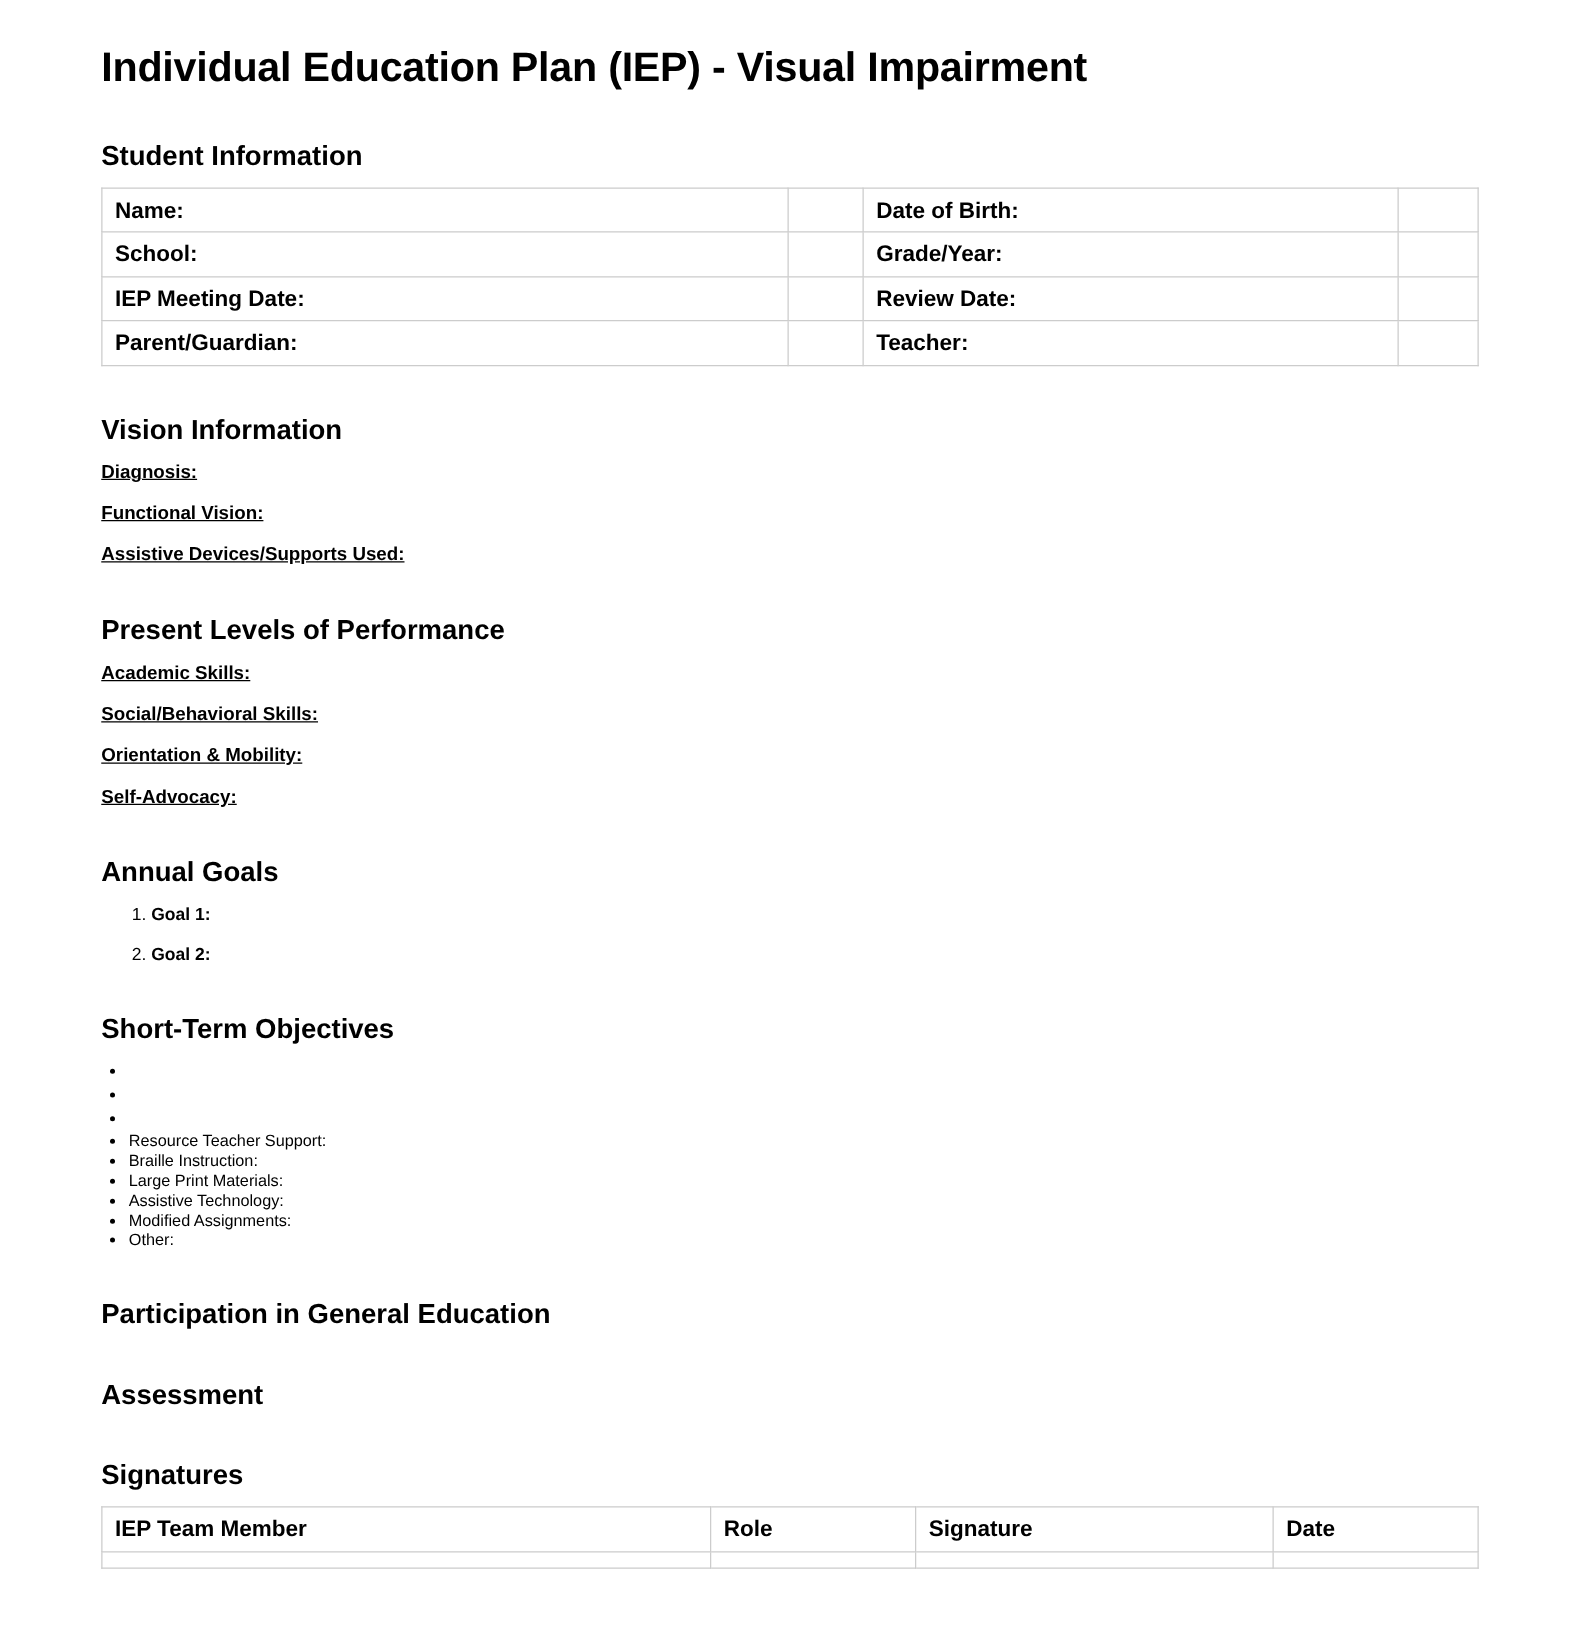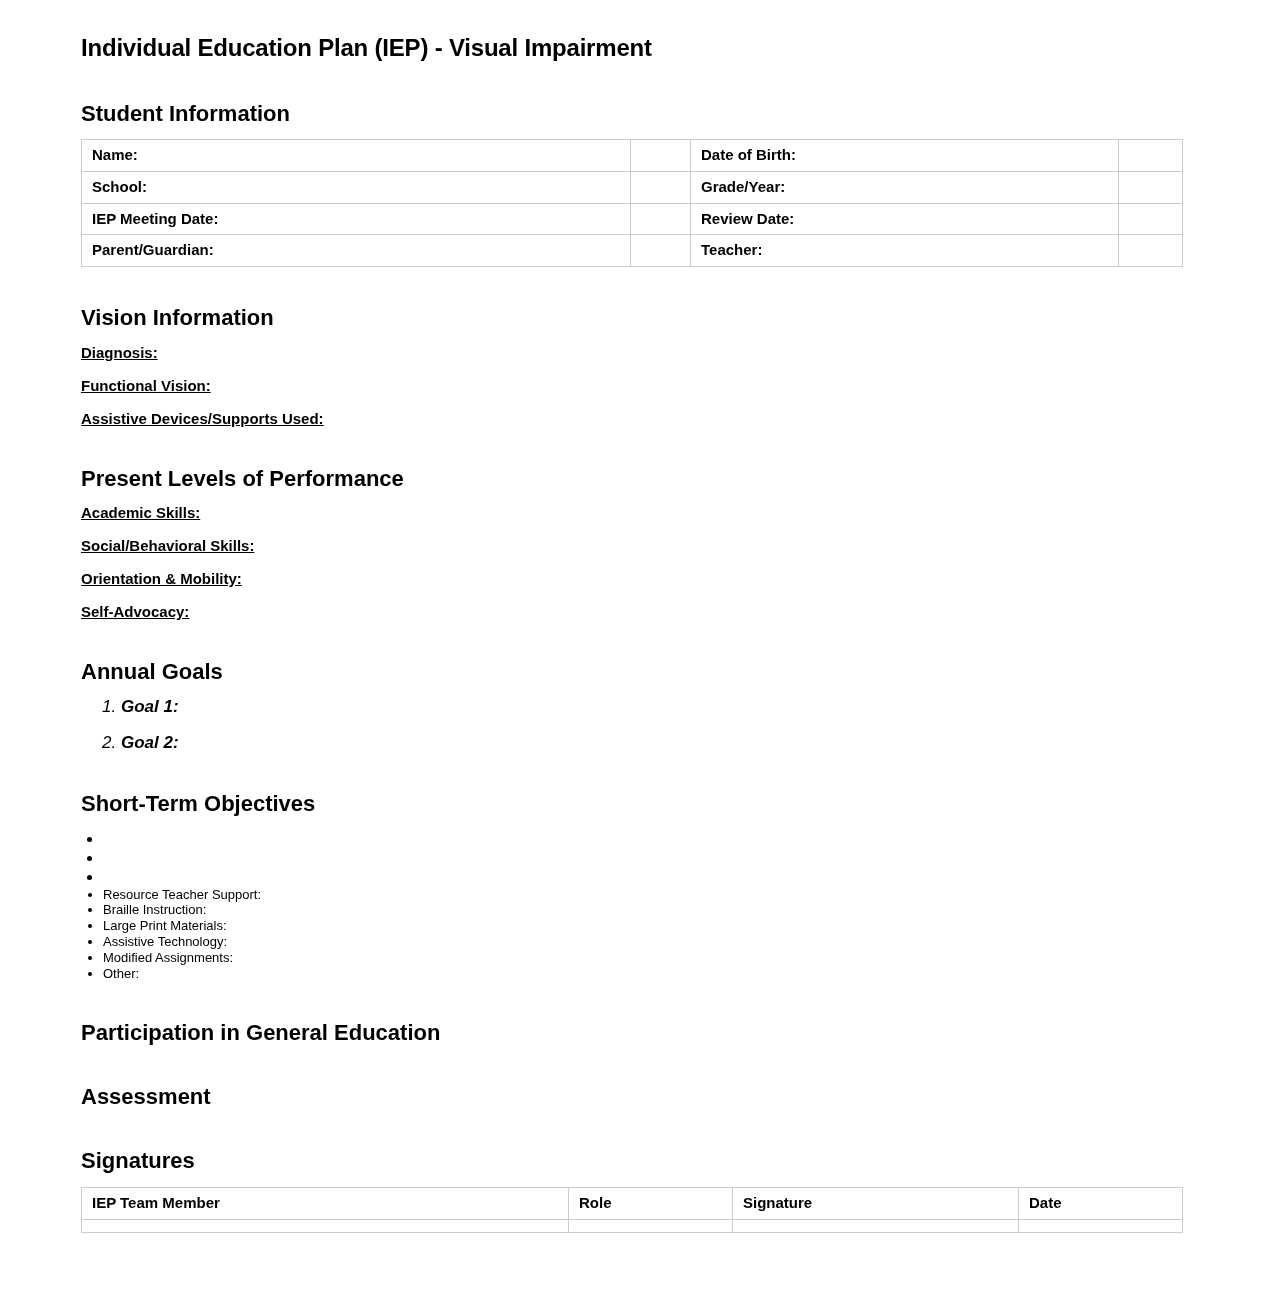--- a/index.html
+++ b/index.html
@@ -13,21 +13,21 @@
     font-family: "Liberation Sans", sans-serif;
     color: #000000;
     -webkit-font-smoothing: none;
   }
   .page {
     padding: 34px 80px 0 81px;
     box-sizing: border-box;
   }
 
   h1.doc-title {
-    font-size: 24px;
+    font-size: 33px;
     font-weight: bold;
     line-height: 1.2;
     margin: 0 0 0 0;
     padding: 0;
     letter-spacing: -0.2px;
   }
 
   h2.section-heading {
     font-size: 22px;
     font-weight: bold;
@@ -40,21 +40,21 @@
   table.form-table {
     border-collapse: collapse;
     width: 1101px;
     table-layout: fixed;
     margin: 0;
   }
   table.form-table td,
   table.form-table th {
     border: 1px solid #cccccc;
     padding: 6px 10px;
-    font-size: 15px;
+    font-size: 18px;
     line-height: 1.25;
     text-align: left;
     vertical-align: middle;
     font-weight: bold;
     height: 19px;
     box-sizing: border-box;
   }
   table.form-table td.blank-cell {
     font-weight: normal;
   }
@@ -86,23 +86,22 @@
     text-decoration: underline;
   }
   p.field-label:last-child {
     margin-bottom: 0;
   }
 
   
   ol.goal-list {
     margin: 0;
     padding: 0 0 0 40px;
-    font-size: 17px;
-    line-height: 1.2;
-    font-style: italic;
+    font-size: 14px;
+    line-height: 1.2;
   }
   ol.goal-list > li {
     margin: 0 0 15px 0;
     padding: 0;
     font-weight: normal;
   }
   ol.goal-list > li:last-child {
     margin-bottom: 0;
   }
   ol.goal-list > li > span.goal-label {

